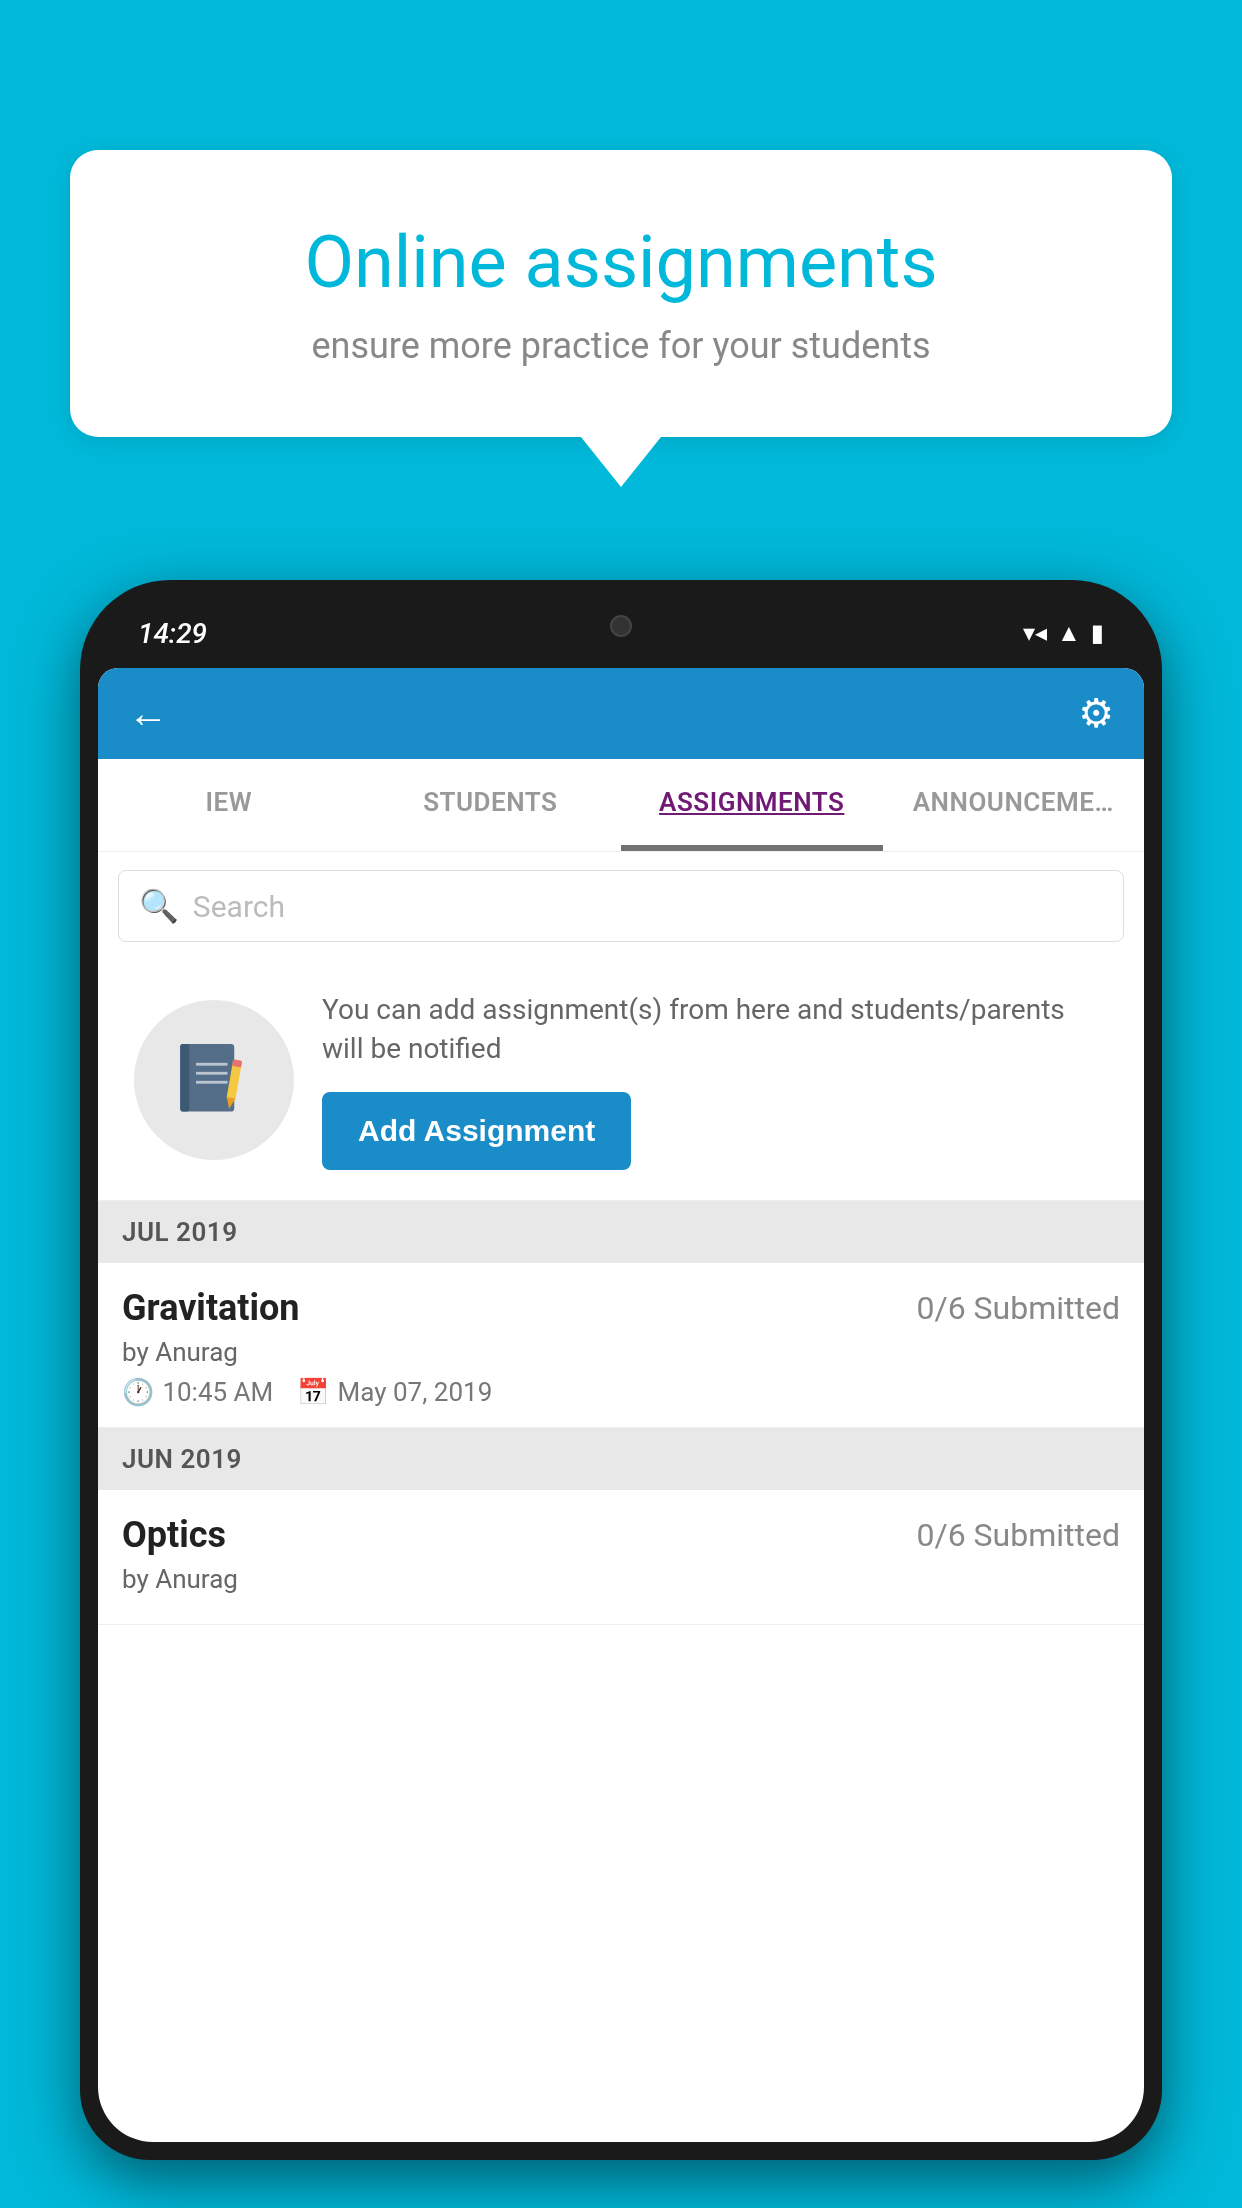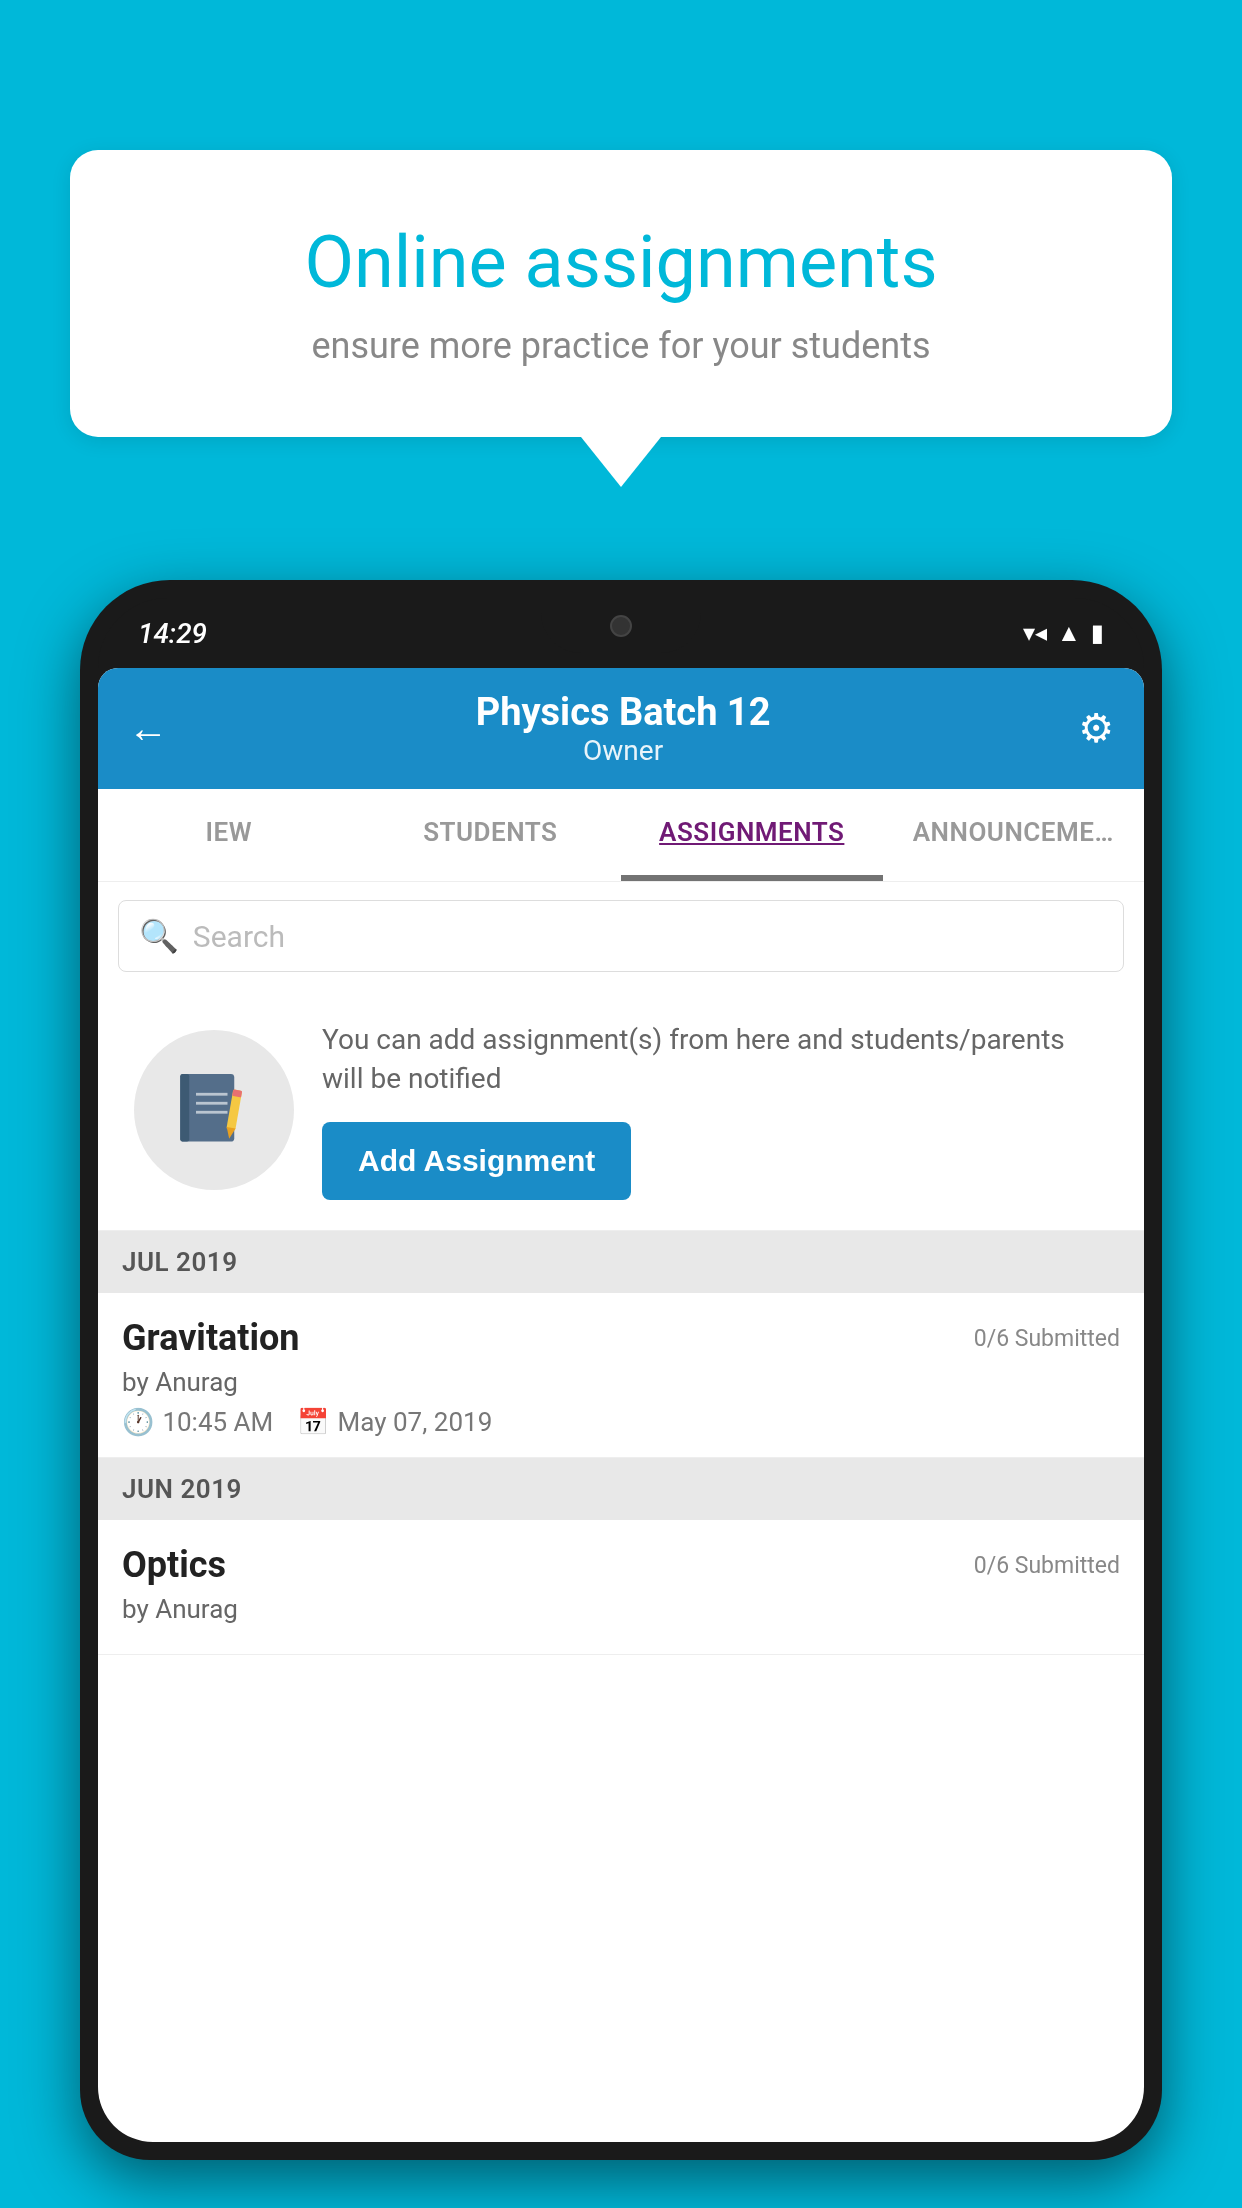--- a/index.html
+++ b/index.html
@@ -293,21 +293,21 @@
       margin-bottom: 8px;
     }
 
     .assignment-title {
       font-size: 36px;
       font-weight: 700;
       color: #222;
     }
 
     .assignment-status {
-      font-size: 23px;
+      font-size: 32px;
       color: #888;
     }
 
     .assignment-by {
       font-size: 26px;
       color: #666;
       margin-bottom: 10px;
     }
 
     .assignment-meta {
@@ -351,24 +351,20 @@
         <span class="wifi-icon">▾◂</span>
         <span class="signal-icon">▲</span>
         <span class="battery-icon">▮</span>
       </div>
     </div>
 
     <div class="phone-screen">
 
       <div class="app-header">
         <span class="header-back">←</span>
-        <div class="header-title-block">
-          <div class="header-title">Physics Batch 12</div>
-          <div class="header-subtitle">Owner</div>
-        </div>
         <span class="header-gear">⚙</span>
       </div>
 
       <div class="tabs-bar">
         <div class="tab-item">IEW</div>
         <div class="tab-item">STUDENTS</div>
         <div class="tab-item active">ASSIGNMENTS</div>
         <div class="tab-item">ANNOUNCEME…</div>
       </div>
 

